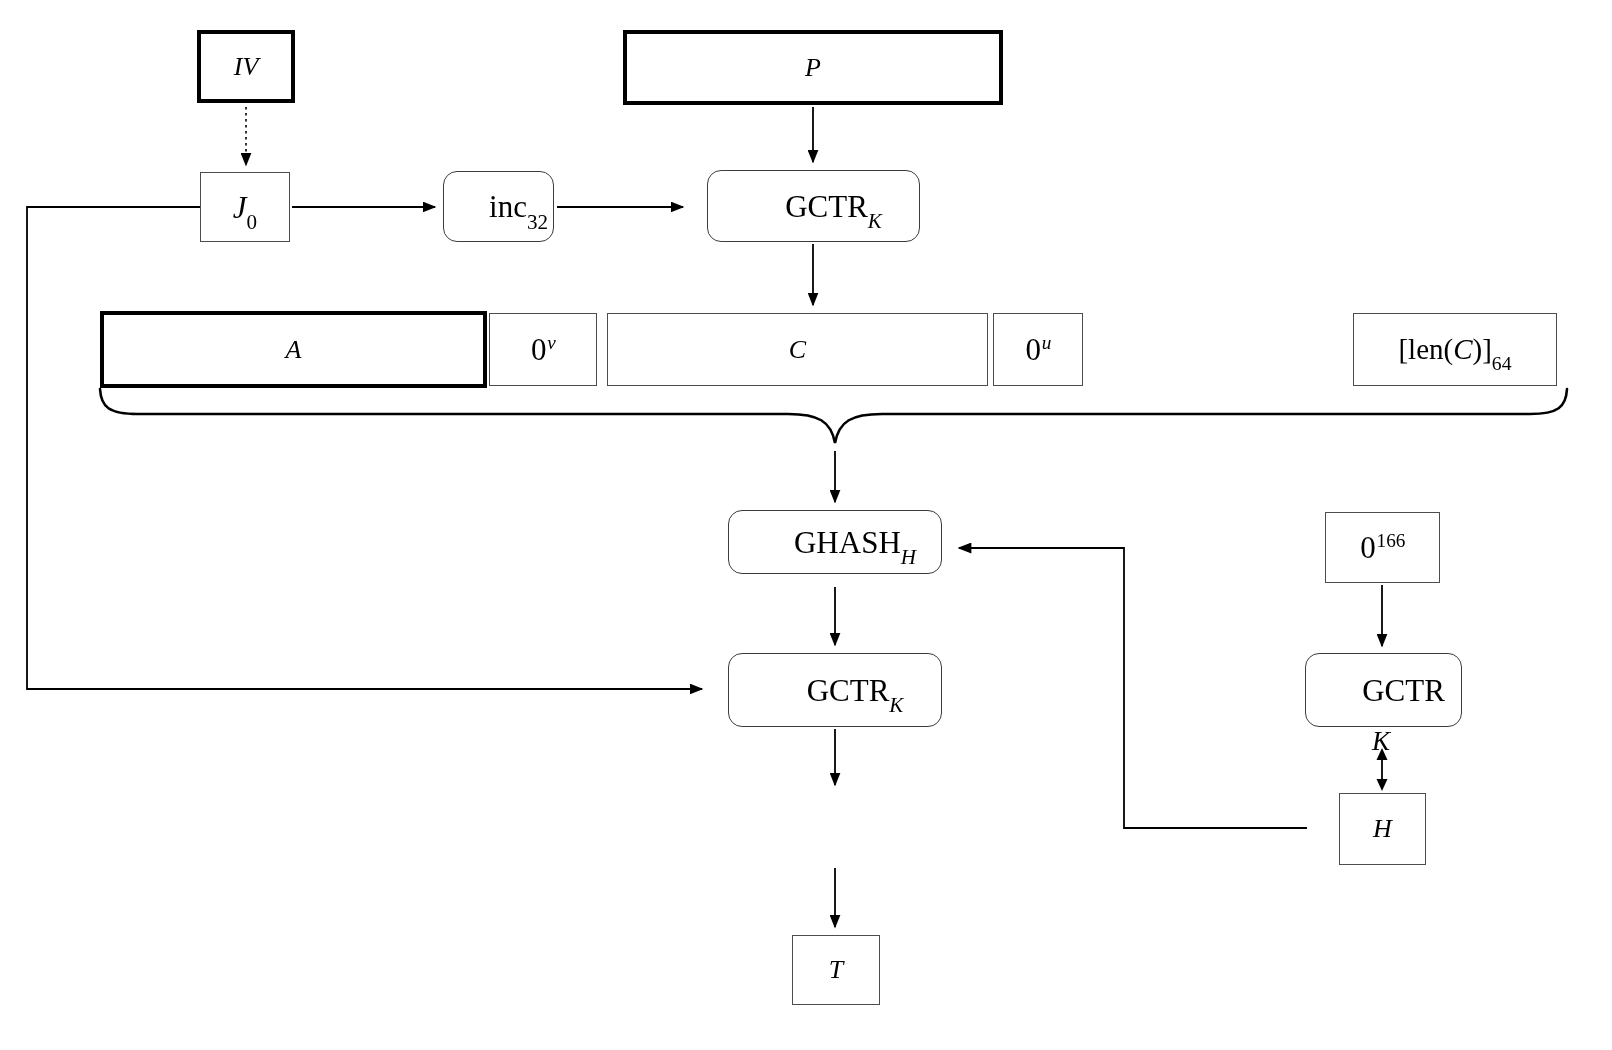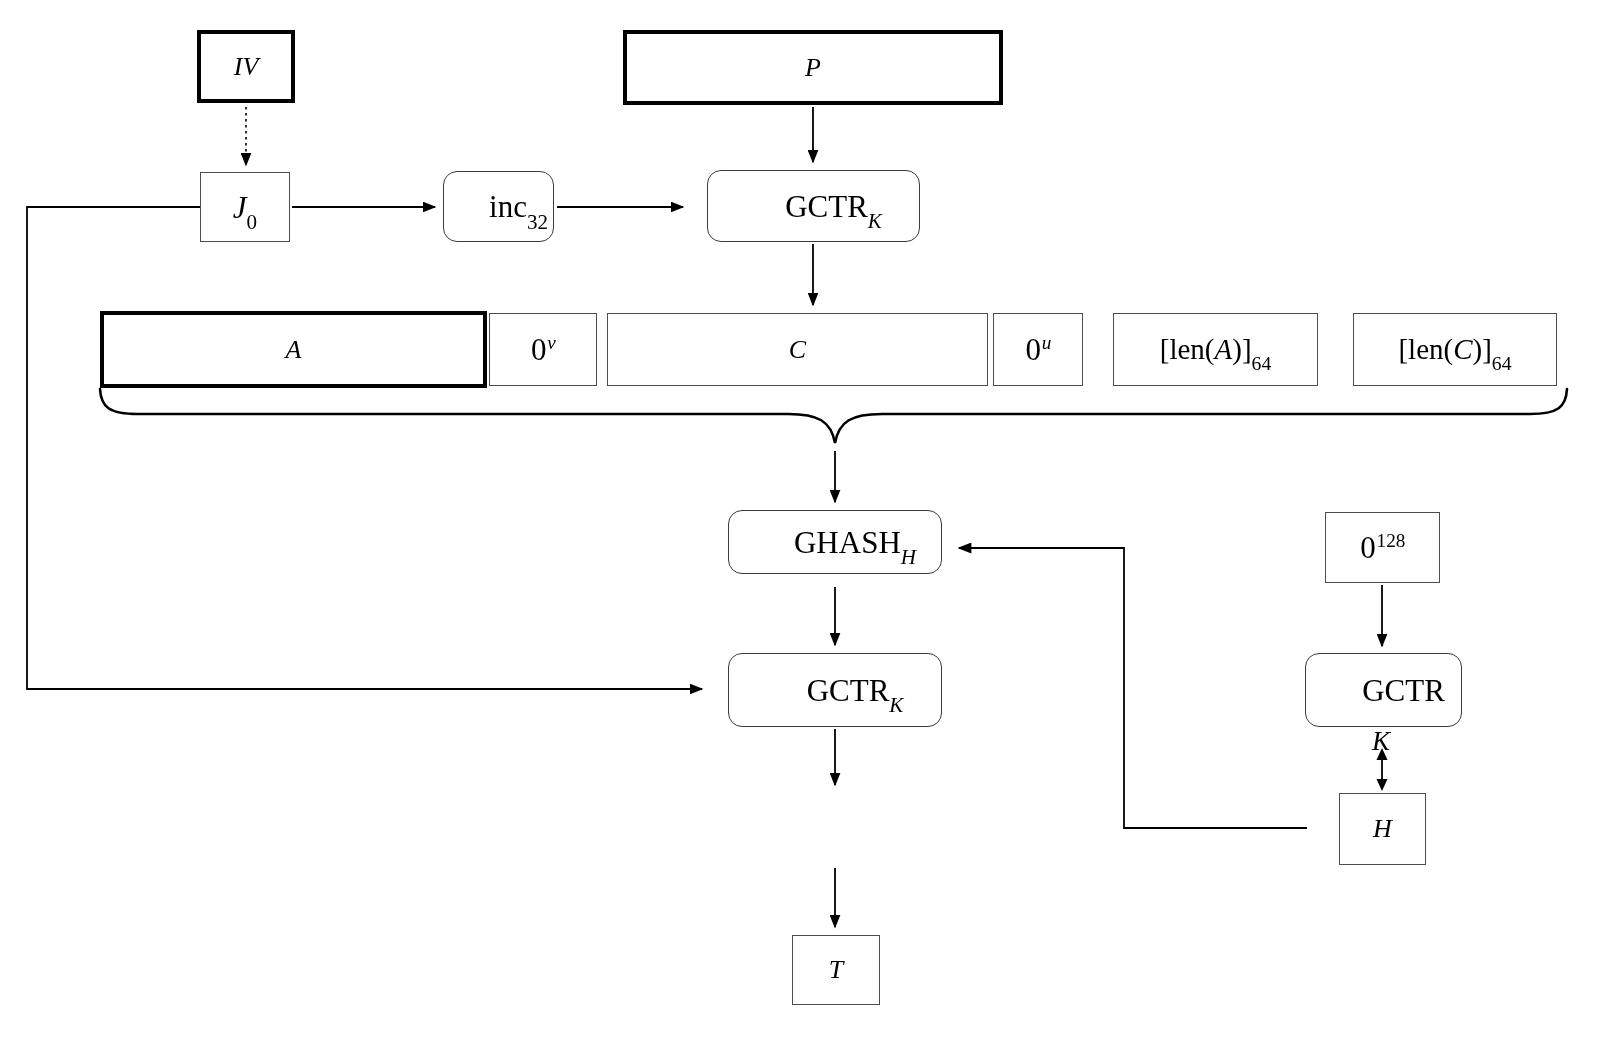--- a/index.html
+++ b/index.html
@@ -101,43 +101,40 @@
   </div>
 
   <div class="box" style="left:607px;top:313px;width:381px;height:73px">
     <span class="it lg">C</span>
   </div>
 
   <div class="box" style="left:993px;top:313px;width:90px;height:73px">
     <span><span>0</span><span class="sup it">u</span></span>
   </div>
 
-  <div class="box lenbox" style="left:1113px;top:313px;width:205px;height:73px">
-    <span><span>[len(</span><span class="it">A</span><span>)]</span><sub>64</sub></span>
-  </div>
 
   <div class="box lenbox" style="left:1353px;top:313px;width:204px;height:73px">
     <span><span>[len(</span><span class="it">C</span><span>)]</span><sub>64</sub></span>
   </div>
 
   <div class="box round" style="left:728px;top:510px;width:214px;height:64px">
     <span><span>GHASH</span><sub class="it">H</sub></span>
   </div>
 
   <div class="box round" style="left:728px;top:653px;width:214px;height:74px">
     <span><span>GCTR</span><sub class="it">K</sub></span>
   </div>
 
 
   <div class="box" style="left:792px;top:935px;width:88px;height:70px">
     <span class="it lg">T</span>
   </div>
 
   <div class="box" style="left:1325px;top:512px;width:115px;height:71px">
-    <span><span>0</span><span class="sup">128</span></span>
+    <span><span>0</span><span class="sup">166</span></span>
   </div>
 
   <div class="box round" style="left:1305px;top:653px;width:157px;height:74px">
     <span>GCTR</span>
   </div>
 
   <div class="edge-label" style="left:1366px;top:728px;width:30px">K</div>
 
   <div class="box" style="left:1339px;top:793px;width:87px;height:72px">
     <span class="it lg">H</span>

